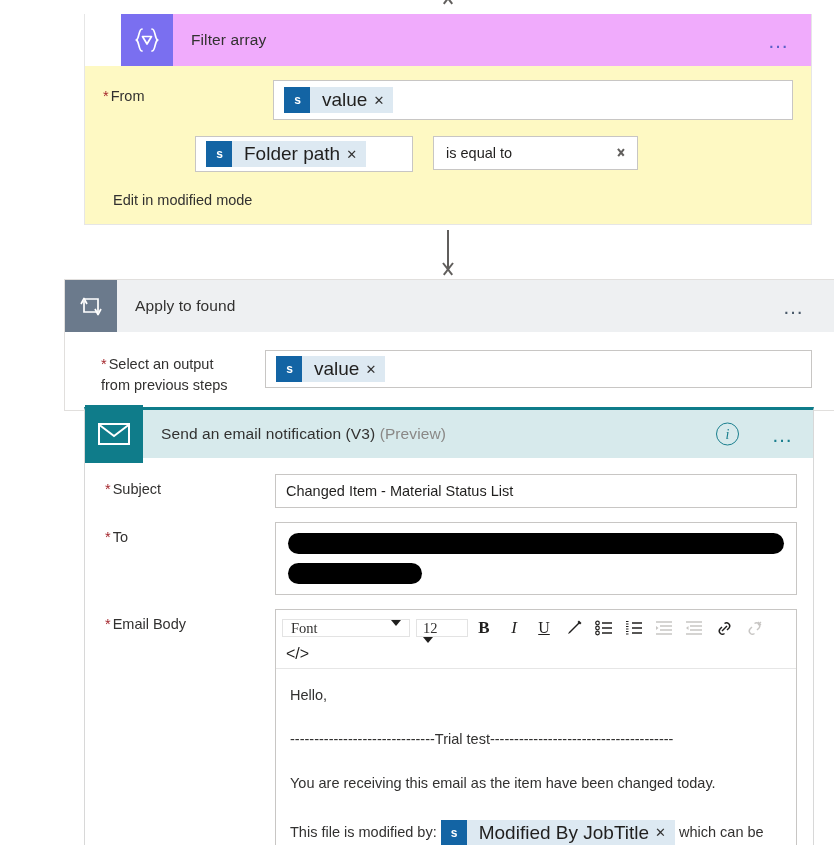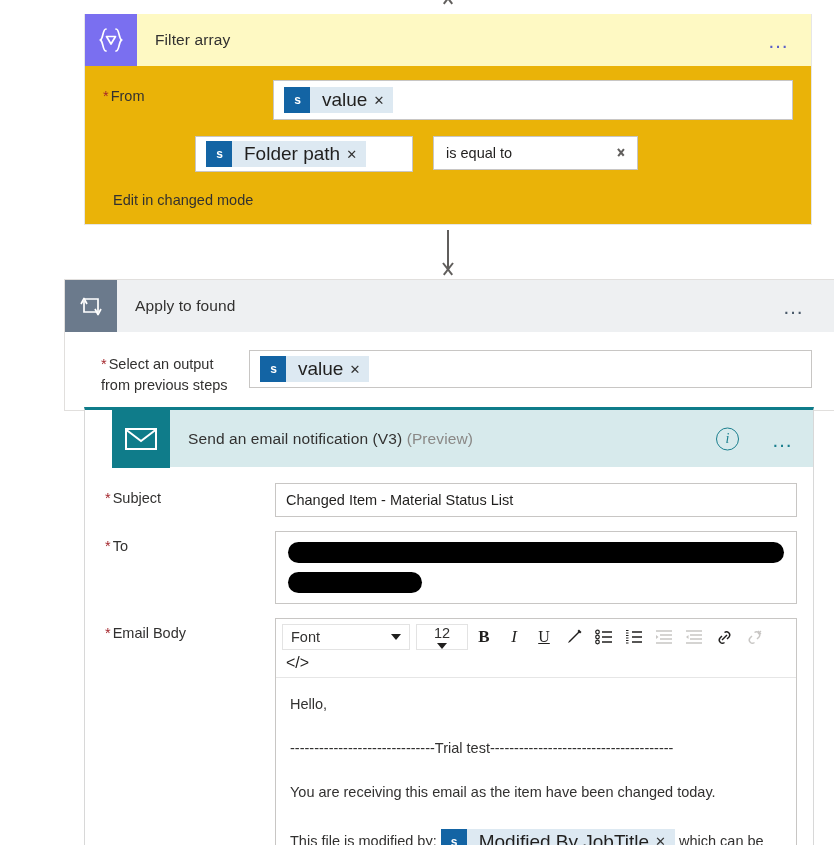--- a/index.html
+++ b/index.html
@@ -30,24 +30,24 @@
     display: flex; align-items: center; justify-content: center;
     color: #fff;
   }
   .card-title { font-size: 15.5px; color: #323130; padding-left: 18px; letter-spacing: .1px; }
   .card-title .preview { color: #8a8886; }
   .ellipsis { position: absolute; right: 20px; top: 50%; transform: translateY(-50%);
               font-size: 21px; letter-spacing: 2.5px; line-height: 1; user-select: none; }
 
   
   #filter-card { left: 84px; top: 14px; width: 728px; border: 1px solid #e6e6e6; border-top: none; }
-  #filter-card .card-head { background: #fef9c3; }
+  #filter-card .card-head { background: #f0abfc; margin-left: 36px; }
   #filter-card .card-icon { background: #7a6ff0; }
   #filter-card .ellipsis { color: #5b5fc7; }
-  .filter-body { padding: 14px 0 16px 0; background: #eab308; }
+  .filter-body { padding: 14px 0 16px 0; background: #fef9c3; }
 
   .frow { display: flex; align-items: flex-start; padding: 0 18px 0 18px; }
   .flabel { font-size: 14.5px; color: #323130; padding-top: 8px; }
   .req { color: #a4262c; margin-right: 2px; }
 
   
   .tbox {
     border: 1px solid #c8c6c4; background: #fff; min-height: 34px;
     display: flex; align-items: center; font-size: 14.5px; color: #201f1e;
   }
@@ -78,42 +78,42 @@
   
   #loop-card { left: 64px; top: 279px; width: 770px; border: 1px solid #e1dfdd; border-right: none; }
   #loop-card .card-head { background: #eef0f2; }
   #loop-card .card-icon { background: #6b7a8c; }
   #loop-card .ellipsis { color: #4a5a6a; }
   .loop-body { padding: 18px 0 14px 0; background: #fff; }
 
   
   #email-card { position: absolute; left: 84px; top: 407px; width: 730px;
                 border: 1px solid #d8d8d8; border-top: 3px solid #0f7c8a; background: #fff; }
-  #email-card .card-head { background: #d7eaec; height: 57px; margin-left: 27px; }
+  #email-card .card-head { background: #d7eaec; height: 48px; }
   #email-card .card-icon { background: #0f7c8a; width: 58px; flex: 0 0 58px; height: 58px; }
   #email-card .ellipsis { color: #1a7f8e; right: 18px; }
   .info-icon { position: absolute; right: 74px; top: 50%; transform: translateY(-50%);
                width: 23px; height: 23px; border: 1.5px solid #1a7f8e; border-radius: 50%;
                color: #1a7f8e; font-size: 14px; font-style: italic;
                display: flex; align-items: center; justify-content: center; font-family: "Liberation Serif", serif; }
   .email-body { padding: 16px 0 0 0; }
   .erow { display: flex; align-items: flex-start; padding: 0 16px 0 20px; margin-bottom: 14px; }
   .elabel { width: 170px; flex: 0 0 170px; font-size: 14.5px; color: #323130; padding-top: 7px; }
   .efield { flex: 1; }
 
   
   .redact-box { border: 1px solid #c8c6c4; padding: 10px 12px; background: #fff; }
   .bar { background: #000; border-radius: 11px; height: 21px; }
 
   
   .rte { border: 1px solid #c8c6c4; background: #fff; }
   .rte-toolbar { border-bottom: 1px solid #e6e6e6; padding: 4px 6px 2px 6px; }
   .tb-line { display: flex; align-items: center; height: 28px; }
-  .tb-sel { display: flex; align-items: center; justify-content: space-between;
-            border: 1px solid #e3e3e3; height: 26px; font-size: 14.5px; color: #323130; }
+  .tb-sel { display: flex; align-items: flex-start; justify-content: space-between;
+            border: 1px solid #e3e3e3; height: 18px; font-size: 14.5px; color: #323130; font-family: Liberation Serif, serif; }
   .tb-font { width: 128px; padding: 0 8px; }
   .tb-size { width: 52px; padding: 0 6px; margin-left: 6px; flex-direction: column; }
   .caret { width: 0; height: 0; border-left: 5px solid transparent; border-right: 5px solid transparent;
            border-top: 6px solid #201f1e; }
   .tb-btn { width: 28px; height: 26px; display: flex; align-items: center; justify-content: center;
             font-size: 15px; color: #201f1e; margin-left: 2px; }
   .tb-btn.dim { color: #c8c6c4; }
   .tb-b { font-weight: bold; font-family: "Liberation Serif", serif; font-size: 17px; }
   .tb-i { font-style: italic; font-family: "Liberation Serif", serif; font-size: 17px; }
   .tb-u { text-decoration: underline; font-family: "Liberation Serif", serif; font-size: 16px; }
@@ -172,21 +172,21 @@
             <span class="token-label">Folder path</span>
             <span class="token-x">✕</span>
           </span>
         </div>
         <div class="tbox dd" style="width:205px; height:25px; margin-left:20px; padding:0 28px 0 12px;">
           <span>is equal to</span>
           <span class="chev"></span>
         </div>
       </div>
 
-      <div class="advanced">Edit in changed mode</div>
+      <div class="advanced">Edit in modified mode</div>
     </div>
   </div>
 
   <div class="arrow" style="left:418px; top:230px; width:60px; height:50px;">
     <div class="arrow-line" style="height:40px;"></div>
     <div class="arrow-head" style="top:33px;"></div>
   </div>
 
   <div class="card" id="loop-card">
     <div class="card-head">
@@ -196,21 +196,21 @@
           <path d="M21 19 L21 6 L7 6" fill="none" stroke="#fff" stroke-width="1.7"></path>
           <path d="M4 11 L7 5.5 L10 11" fill="none" stroke="#fff" stroke-width="1.7" stroke-linejoin="round"></path>
           <path d="M18 16 L21 21.5 L24 16" fill="none" stroke="#fff" stroke-width="1.7" stroke-linejoin="round"></path>
         </svg>
       </div>
       <div class="card-title">Apply to found</div>
       <div class="ellipsis" style="right:28px;">…</div>
     </div>
 
     <div class="loop-body">
-      <div class="frow" style="padding-left:36px; padding-right:22px;">
+      <div class="frow" style="padding-left:36px; padding-right:22px;gap:16px;">
         <div class="flabel" style="width:148px;flex:0 0 148px; line-height:21px; padding-top:4px;">
           <span class="req">*</span><span>Select an output</span><br>
           <span>from previous steps</span>
         </div>
         <div class="tbox pad" style="flex:1; height:38px;">
           <span class="token">
             <span class="token-ico">
                 <span>s</span>
               </span>
             <span class="token-label">value</span>

